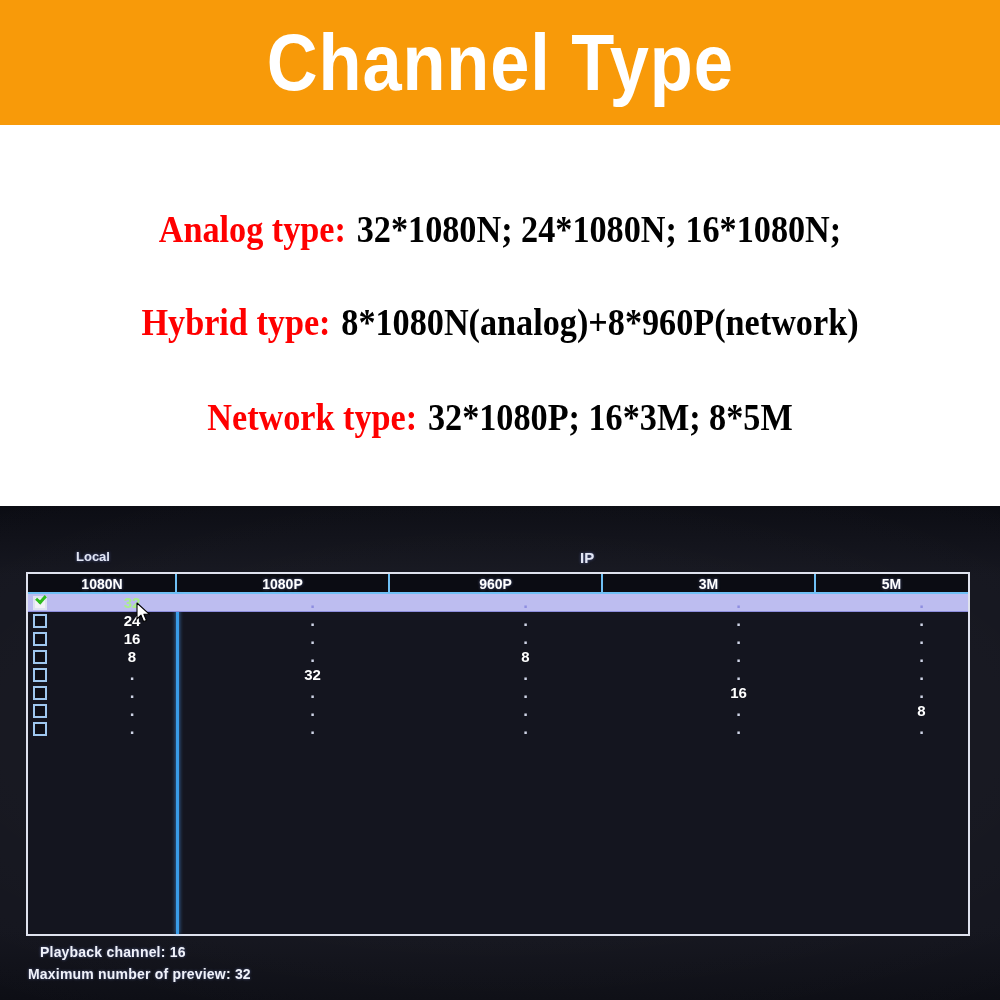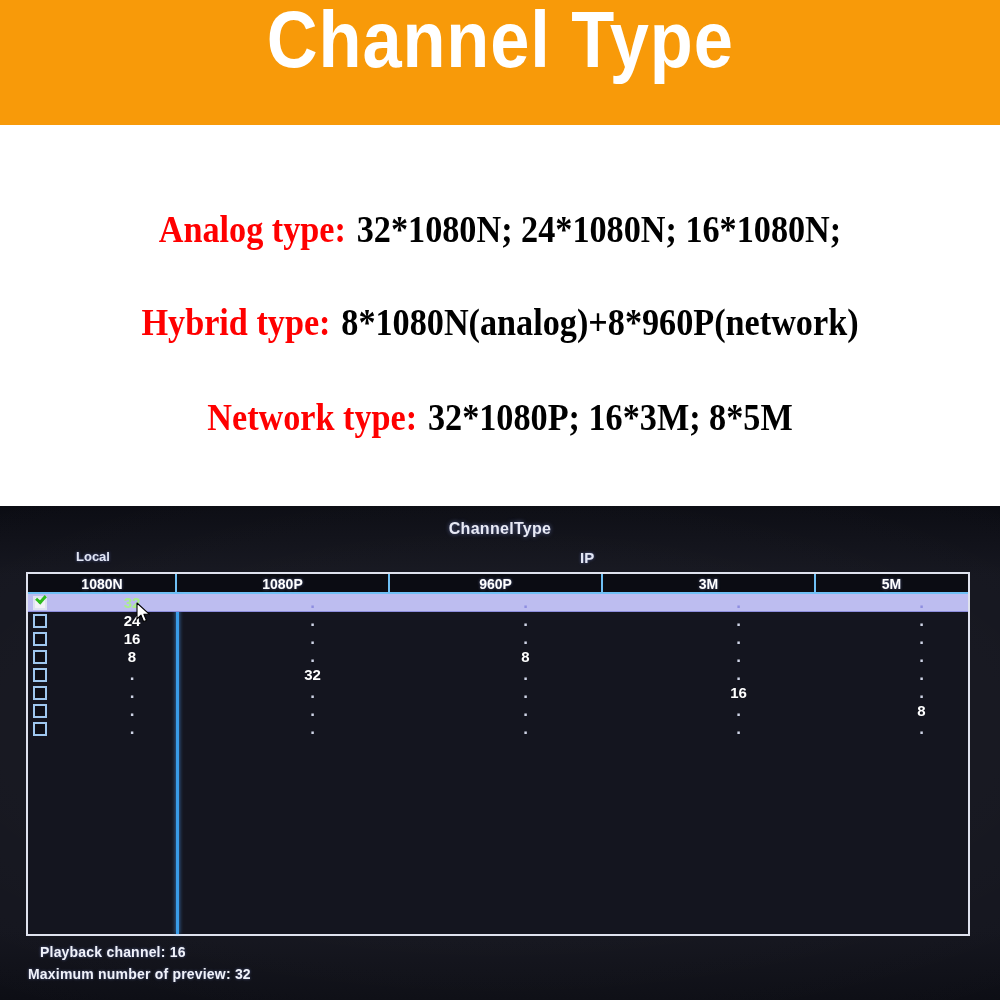--- a/index.html
+++ b/index.html
@@ -20,20 +20,21 @@
   }
 
   
   .banner {
     position: absolute;
     left: 0; top: 0;
     width: 1000px;
     height: 125px;
     background: #f89a09;
     display: flex;
+    align-items: center;
     justify-content: center;
   }
   .banner-title {
     color: #ffffff;
     font-family: "Liberation Sans Narrow", "Liberation Sans", sans-serif;
     font-size: 80px;
     font-weight: bold;
     line-height: 1;
     letter-spacing: 1px;
     transform: scaleX(0.88);
@@ -251,21 +252,20 @@
     </div>
     <div class="spec-line l3">
       <span class="spec-label">Network type:</span><span class="spec-gap"></span><span class="spec-value">32*1080P;  16*3M;  8*5M</span>
     </div>
   </div>
 
   <div class="dvr">
     <div class="dvr-vignette"></div>
   </div>
 
-  <div class="dvr-title" style="top:520px; position:absolute;">ChannelType</div>
   <div class="label-local">Local</div>
   <div class="label-ip">IP</div>
 
   <div class="table">
     <div class="thead">
         <div class="th" style="left: 0px; width: 148px;">1080N</div>
         <div class="th" style="left: 148px; width: 213px;">1080P</div>
         <div class="th-sep" style="left: 147px;"></div>
         <div class="th" style="left: 361px; width: 213px;">960P</div>
         <div class="th-sep" style="left: 360px;"></div>

